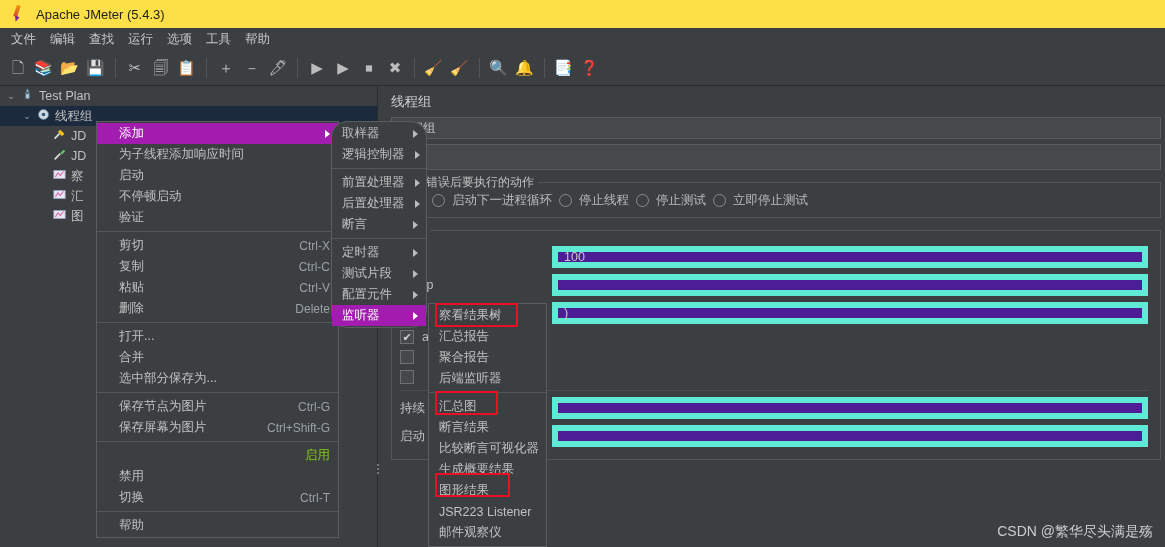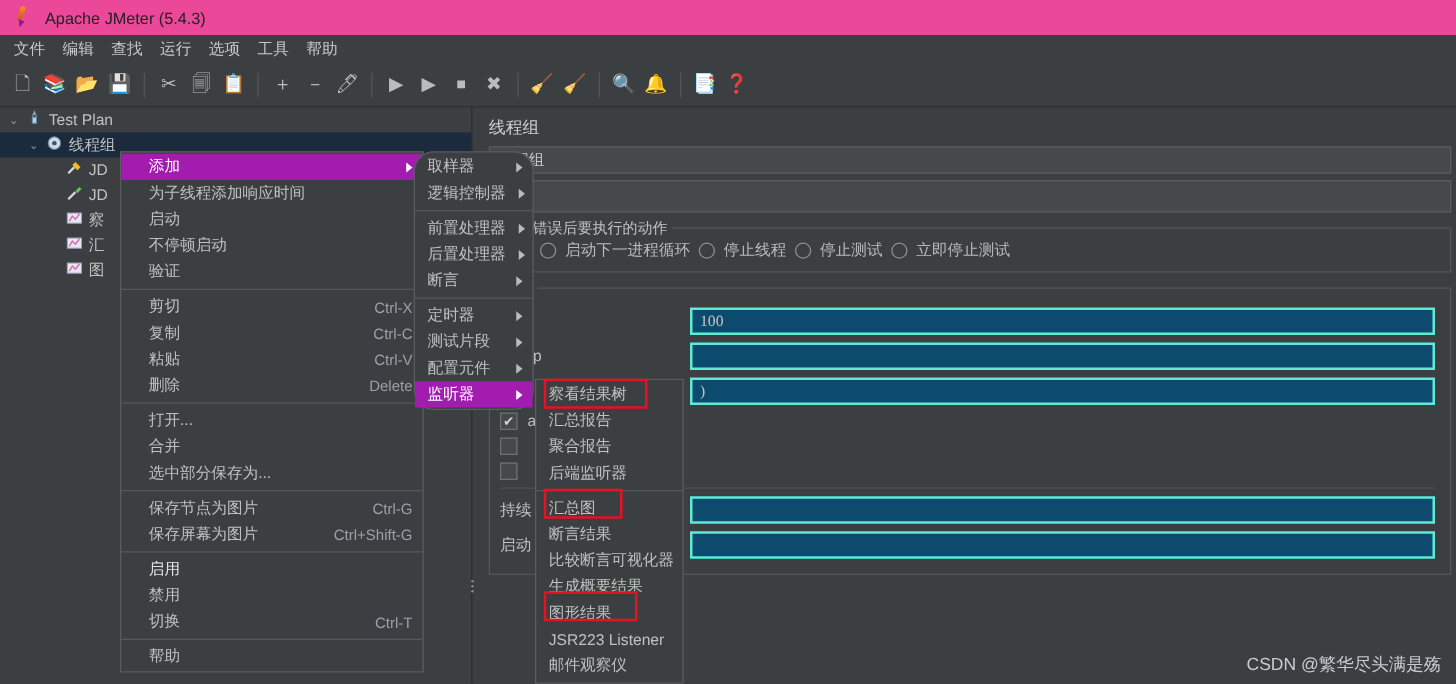--- a/index.html
+++ b/index.html
@@ -8,21 +8,21 @@
     overflow: hidden;
     font-family: "Liberation Sans", "DejaVu Sans", sans-serif;
     background: #3c3f41;
     color: #bbbbbb;
   }
   #app { position: relative; width: 1165px; height: 547px; }
 
   
   .titlebar {
     position: absolute; left: 0; top: 0; width: 1165px; height: 28px;
-    background: #ec4899; display: flex; align-items: center;
+    background: #fde047; display: flex; align-items: center;
     padding-left: 10px; gap: 10px;
   }
   .title-text { font-size: 13px; color: #222; }
   .jm-logo { width: 16px; height: 18px; position: relative; }
   .jm-logo .feather {
     position: absolute; left: 5px; top: 0;
     width: 4px; height: 12px; background: linear-gradient(160deg,#f0a000,#d04040);
     transform: rotate(18deg); border-radius: 1px 1px 0 0;
   }
   .jm-logo .nib {
@@ -93,22 +93,22 @@
     border-top: 1px solid #555;
   }
   .radio-row { display: flex; align-items: center; gap: 7px; font-size: 12.5px; }
   .radio {
     width: 13px; height: 13px; border-radius: 50%;
     border: 1.5px solid #8a8d8f; background: #3c3f41; flex: 0 0 13px;
   }
   .form-row { display: flex; align-items: center; margin: 6px 4px 0 12px; }
   .form-row .lab { width: 152px; color: #c0c0c0; font-size: 12.5px; }
   .form-row .inp {
-    flex: 1; height: 22px; background: #0c4a6e; border: 2px solid #5eead4;
-    display: flex; align-items: center; padding-left: 6px; color: #c8c8c8; font-family: Liberation Serif, serif;
+    flex: 1; height: 22px; background: #4c1d95; border: 6px solid #5eead4;
+    display: flex; align-items: center; padding-left: 6px; color: #c8c8c8;
   }
   .chk-row { display: flex; align-items: center; margin: 6px 4px 0 12px; gap: 8px; }
   .chkbox {
     width: 14px; height: 14px; border: 1px solid #6e7173; background: #45494a;
     display: flex; align-items: center; justify-content: center;
     font-size: 11px; color: #d0d0d0; flex: 0 0 14px;
   }
   .hline { height: 1px; background: #4d5052; margin: 6px 4px 0 12px; }
 
   .splitter-dots {
@@ -121,21 +121,21 @@
   
   .menu {
     position: absolute; background: #3c3f41; border: 1px solid #5a5d5e;
     font-size: 12.5px; color: #c0c0c0; padding: 1px 0; z-index: 40;
   }
   .menu .row {
     display: flex; align-items: center; height: 21px;
     padding: 0 8px 0 22px; white-space: nowrap; position: relative; cursor: default;
   }
   .menu .row.hl { background: #a21caf; color: #ffffff; }
-  .menu .row.dim { color: #e5e5e5; }
+  .menu .row.dim { color: #84cc16; text-align: right; }
   .menu .row .txt { flex: 1; }
   .menu .row .accel { color: #9aa0a6; padding-left: 26px; font-size: 12px; }
   .menu .arrow {
     width: 0; height: 0; border-left: 5px solid #b8bcbf;
     border-top: 4px solid transparent; border-bottom: 4px solid transparent;
     margin-left: 10px;
   }
   .menu .row.hl .arrow { border-left-color: #ffffff; }
   .menu .sep { height: 1px; background: #55585a; margin: 3px 0; }
 

